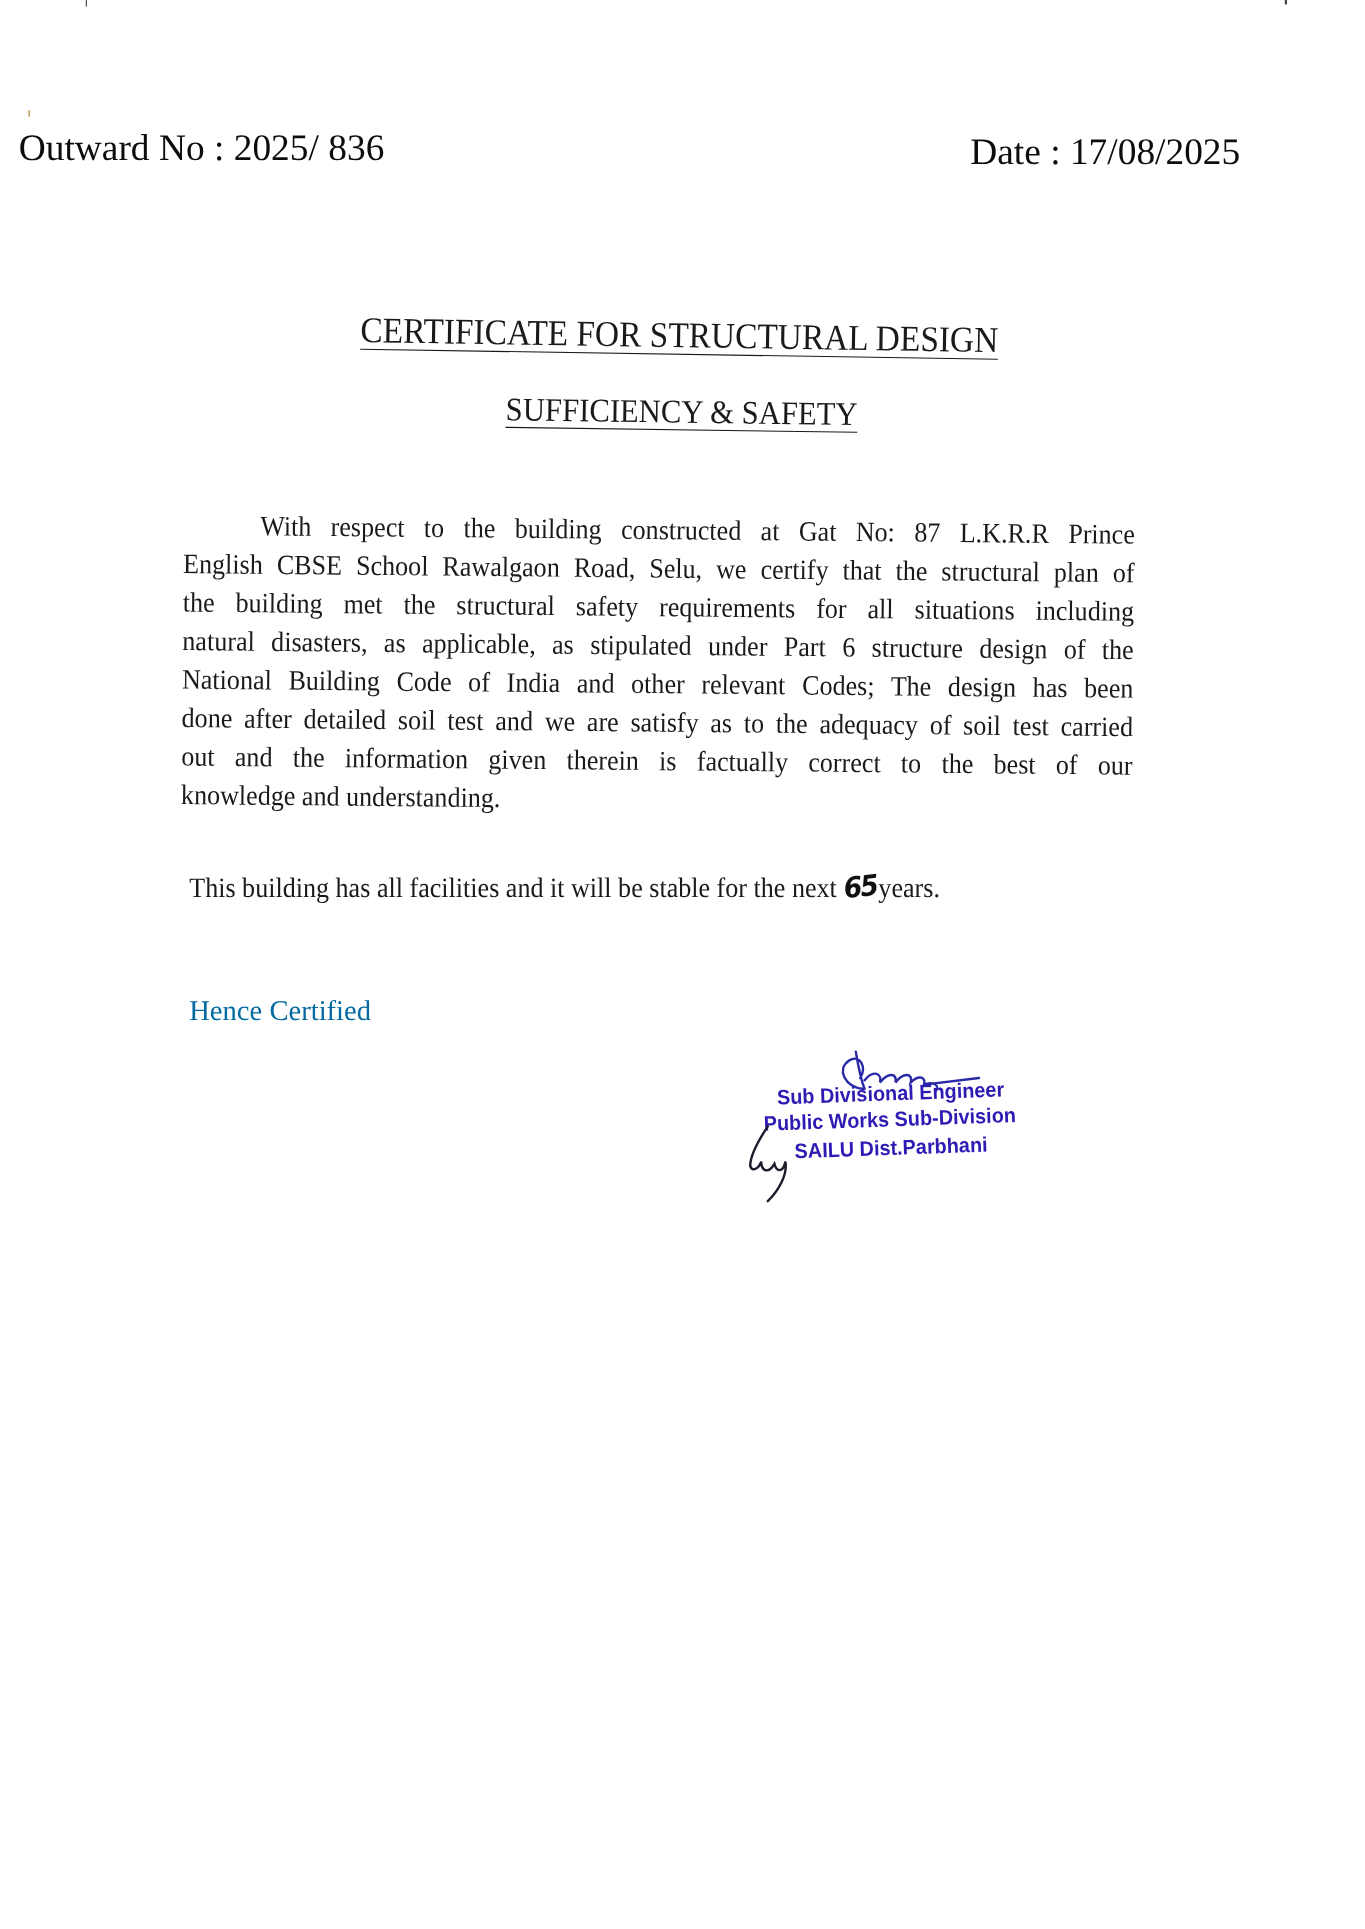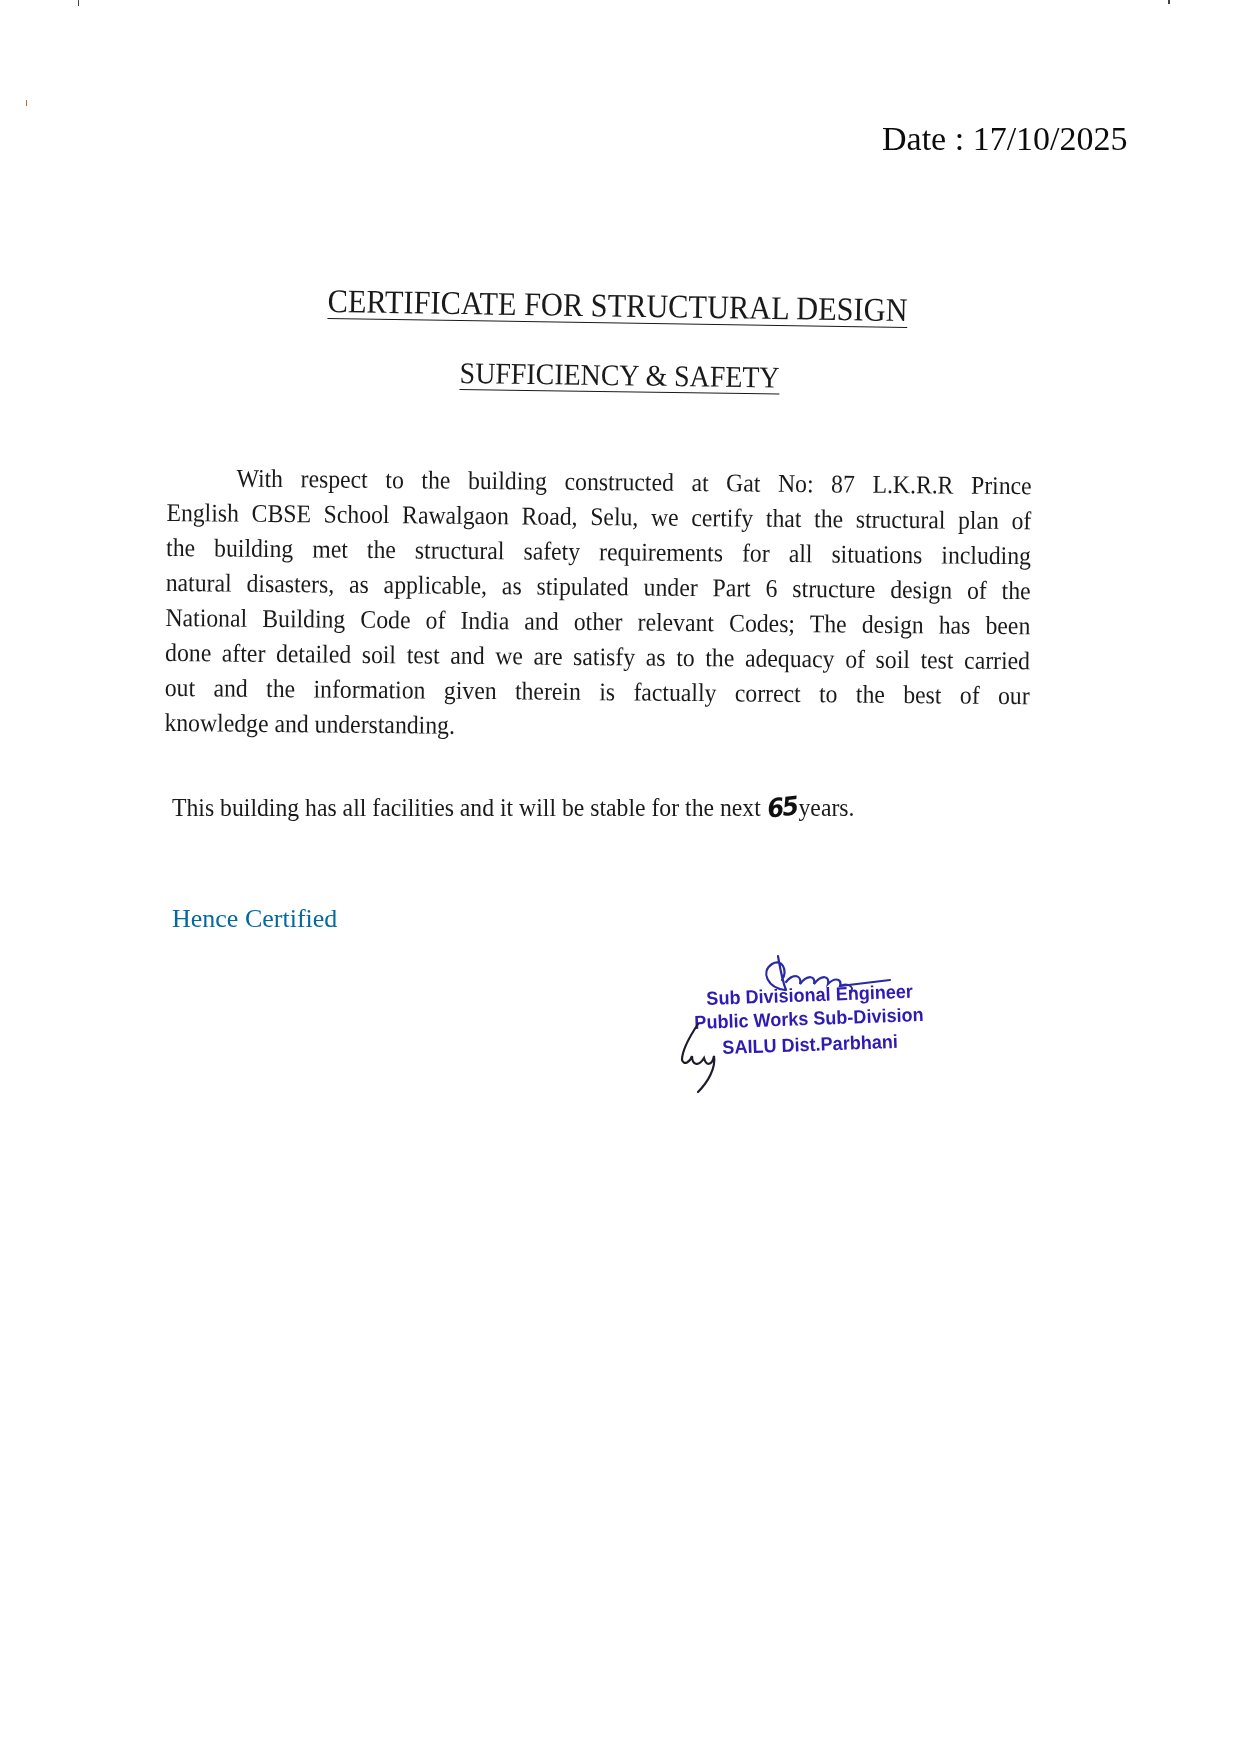--- a/index.html
+++ b/index.html
@@ -156,21 +156,22 @@
   </style>
 </head>
 <body>
 
 <div class="page">
 
   <div class="scan-mark" style="left:78px;top:0;width:1px;height:6px;"></div>
   <div class="scan-mark" style="left:1168px;top:0;width:2px;height:4px;"></div>
   <div class="scan-mark" style="left:26px;top:100px;width:1px;height:6px;background:#b07a20;"></div>
 
-  <div class="date">Date : 17/10/2025</div>
+  <div class="outward">Outward No : 2025/ 836</div>
+  <div class="date">Date : 17/08/2025</div>
 
   <div class="title1">CERTIFICATE FOR STRUCTURAL DESIGN</div>
   <div class="title2">SUFFICIENCY &amp; SAFETY</div>
 
   <div class="body-text">
     <span class="line first">With respect to the building constructed at Gat No: 87 L.K.R.R Prince</span>
     <span class="line">English CBSE School Rawalgaon Road, Selu, we certify that the structural plan of</span>
     <span class="line">the building met the structural safety requirements for all situations including</span>
     <span class="line">natural disasters, as applicable, as stipulated under Part 6 structure design of the</span>
     <span class="line">National Building Code of India and other relevant Codes; The design has been</span>

